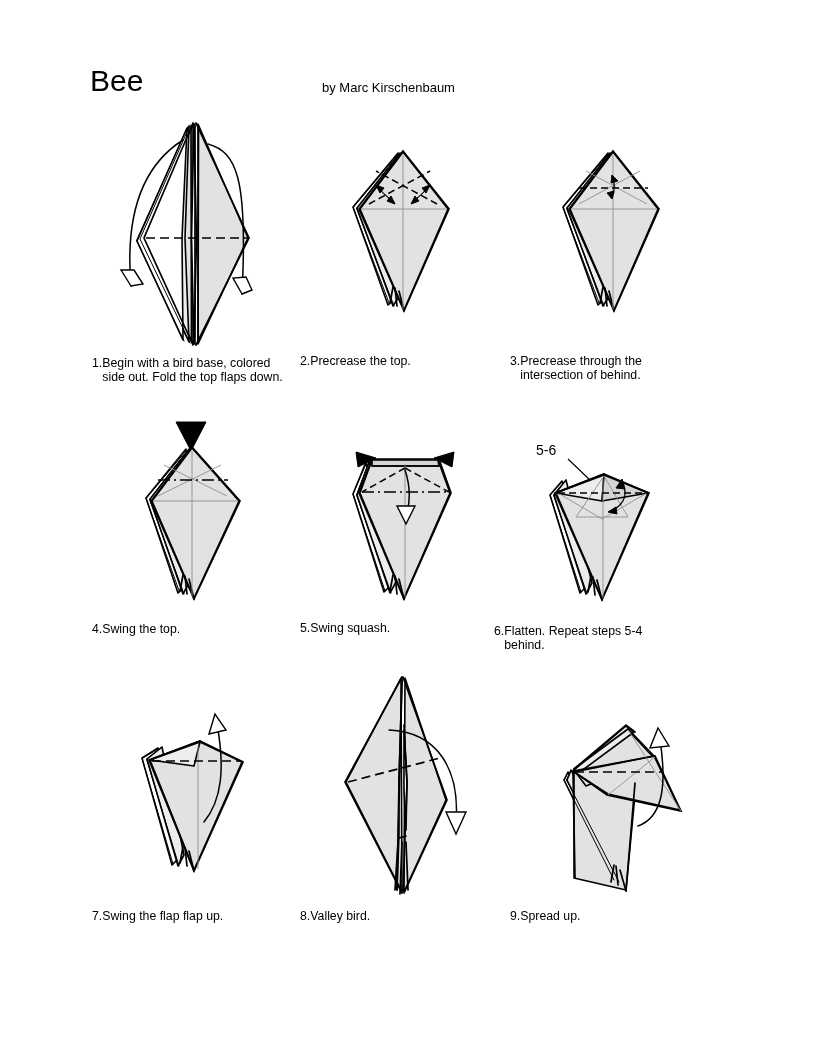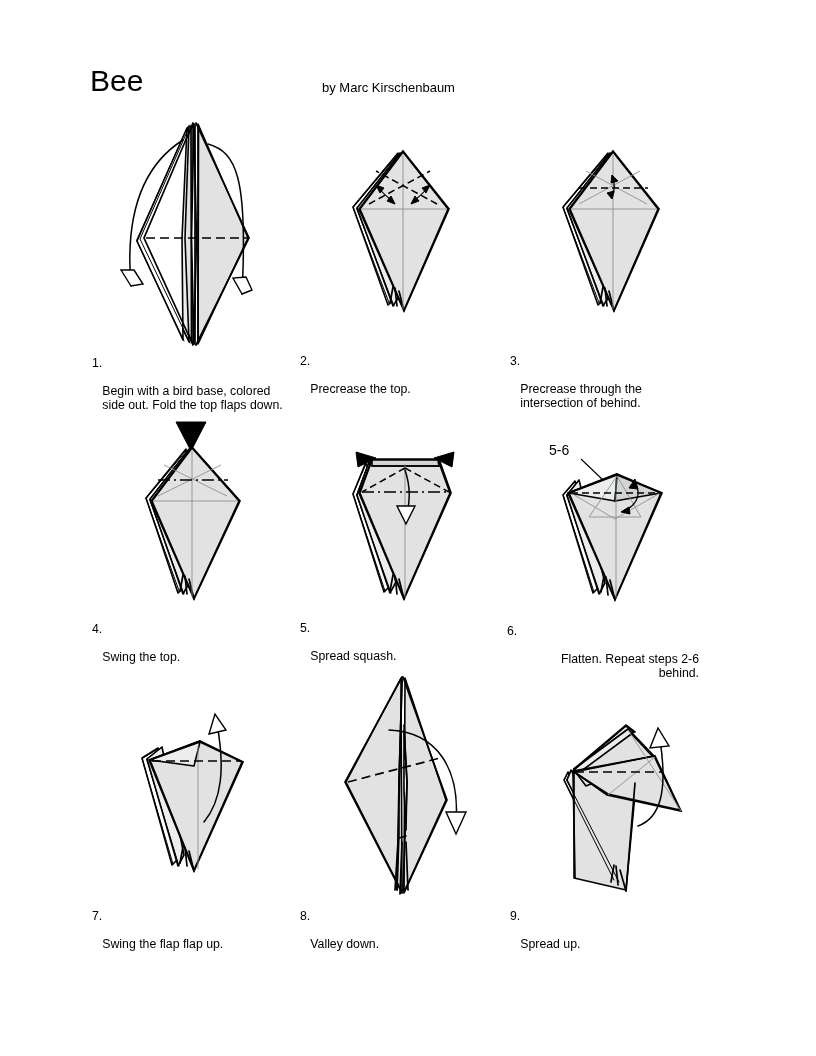--- a/index.html
+++ b/index.html
@@ -61,21 +61,20 @@
     color: #000;
     display: flex;
     align-items: flex-start;
   }
   .step-num {
     flex: 0 0 auto;
     white-space: nowrap;
   }
   .step-text {
     flex: 1 1 auto;
-    margin-top: 28px;
   }
 
   svg { display: block; overflow: visible; }
 
   .paper      { fill: #e2e2e2; stroke: #000000; stroke-width: 1.6; stroke-linejoin: round; }
   .paper-lt   { fill: #eceded; stroke: #000000; stroke-width: 1.6; stroke-linejoin: round; }
   .paper-wh   { fill: #ffffff; stroke: #000000; stroke-width: 1.6; stroke-linejoin: round; }
   .paper-dk   { fill: #d2d4d5; stroke: #000000; stroke-width: 1.6; stroke-linejoin: round; }
   .edge       { fill: none; stroke: #000000; stroke-width: 1.7; stroke-linecap: round; }
   .edge-thin  { fill: none; stroke: #000000; stroke-width: 1.0; stroke-linecap: round; }
@@ -260,25 +259,25 @@
 
         <path class="ahead-solid" d="M58 12 L78 18 L60 27 Z"></path>
         <path class="ahead-solid" d="M156 12 L136 18 L154 27 Z"></path>
 
         <path class="arrowline" d="M107 30 C 113 48, 112 62, 108 78"></path>
         <path class="ahead" d="M108 84 L99 66 L117 66 Z"></path>
       </svg>
     </div>
     <div class="step-caption" style="left:2px; top:182px; width:192px;">
       <span class="step-num">5.</span>
-      <span class="step-text">Spread squash.</span>
-    </div>
-  </div>
-
-  <div class="step" style="left:505px; top:435px; width:200px; height:215px;text-align:right;">
+      <span class="step-text">Swing squash.</span>
+    </div>
+  </div>
+
+  <div class="step" style="left:492px; top:435px; width:200px; height:215px;">
     <div class="step-figure">
       <svg width="200" height="175" viewBox="0 0 200 175">
 
         <text class="fig-label" x="44" y="20">5-6</text>
         <path class="lead" d="M76 24 L99 46"></path>
 
         <path class="paper-wh" d="M70 46 L58 60 L88 158 L98 148 Z"></path>
         <path class="paper-lt" d="M74 45 L62 60 L94 159 L100 148 Z"></path>
 
         <path class="paper" d="M112 40 L156 58 L110 164 L64 58 Z"></path>
@@ -302,21 +301,21 @@
 
         <path class="valley-s" d="M66 58 L155 58"></path>
 
         <path class="arrowline-t" d="M128 46 C 137 56, 134 70, 118 76"></path>
         <path class="ahead-solid" d="M130 44 L124 53 L133 54 Z"></path>
         <path class="ahead-solid" d="M116 77 L124 72 L125 79 Z"></path>
       </svg>
     </div>
     <div class="step-caption" style="left:2px; top:190px; width:192px;">
       <span class="step-num">6.</span>
-      <span class="step-text">Flatten. Repeat steps 2-6 behind.</span>
+      <span class="step-text">Flatten. Repeat steps 5-4 behind.</span>
     </div>
   </div>
 
   <div class="step" style="left:90px; top:690px; width:200px; height:230px;">
     <div class="step-figure">
       <svg width="200" height="190" viewBox="0 0 200 190">
 
         <path class="paper-wh" d="M68 58 L52 68 L82 175 L92 165 Z"></path>
         <path class="paper-lt" d="M72 57 L57 69 L88 176 L94 165 Z"></path>
 
@@ -364,21 +363,21 @@
         <path class="edge" d="M108 172 L110 220"></path>
 
         <path class="valley" d="M50 112 L142 88"></path>
 
         <path class="arrowline" d="M91 60 C 140 62, 162 100, 158 152"></path>
         <path class="ahead" d="M158 164 L148 142 L168 142 Z"></path>
       </svg>
     </div>
     <div class="step-caption" style="left:2px; top:240px; width:192px;">
       <span class="step-num">8.</span>
-      <span class="step-text">Valley down.</span>
+      <span class="step-text">Valley bird.</span>
     </div>
   </div>
 
   <div class="step" style="left:508px; top:700px; width:200px; height:220px;">
     <div class="step-figure">
       <svg width="200" height="200" viewBox="0 0 200 200">
 
         <path class="paper-wh" d="M60 72 L56 80 L105 180 L112 168 Z"></path>
         <path class="paper-lt" d="M63 70 L59 80 L110 182 L114 168 Z"></path>
 

